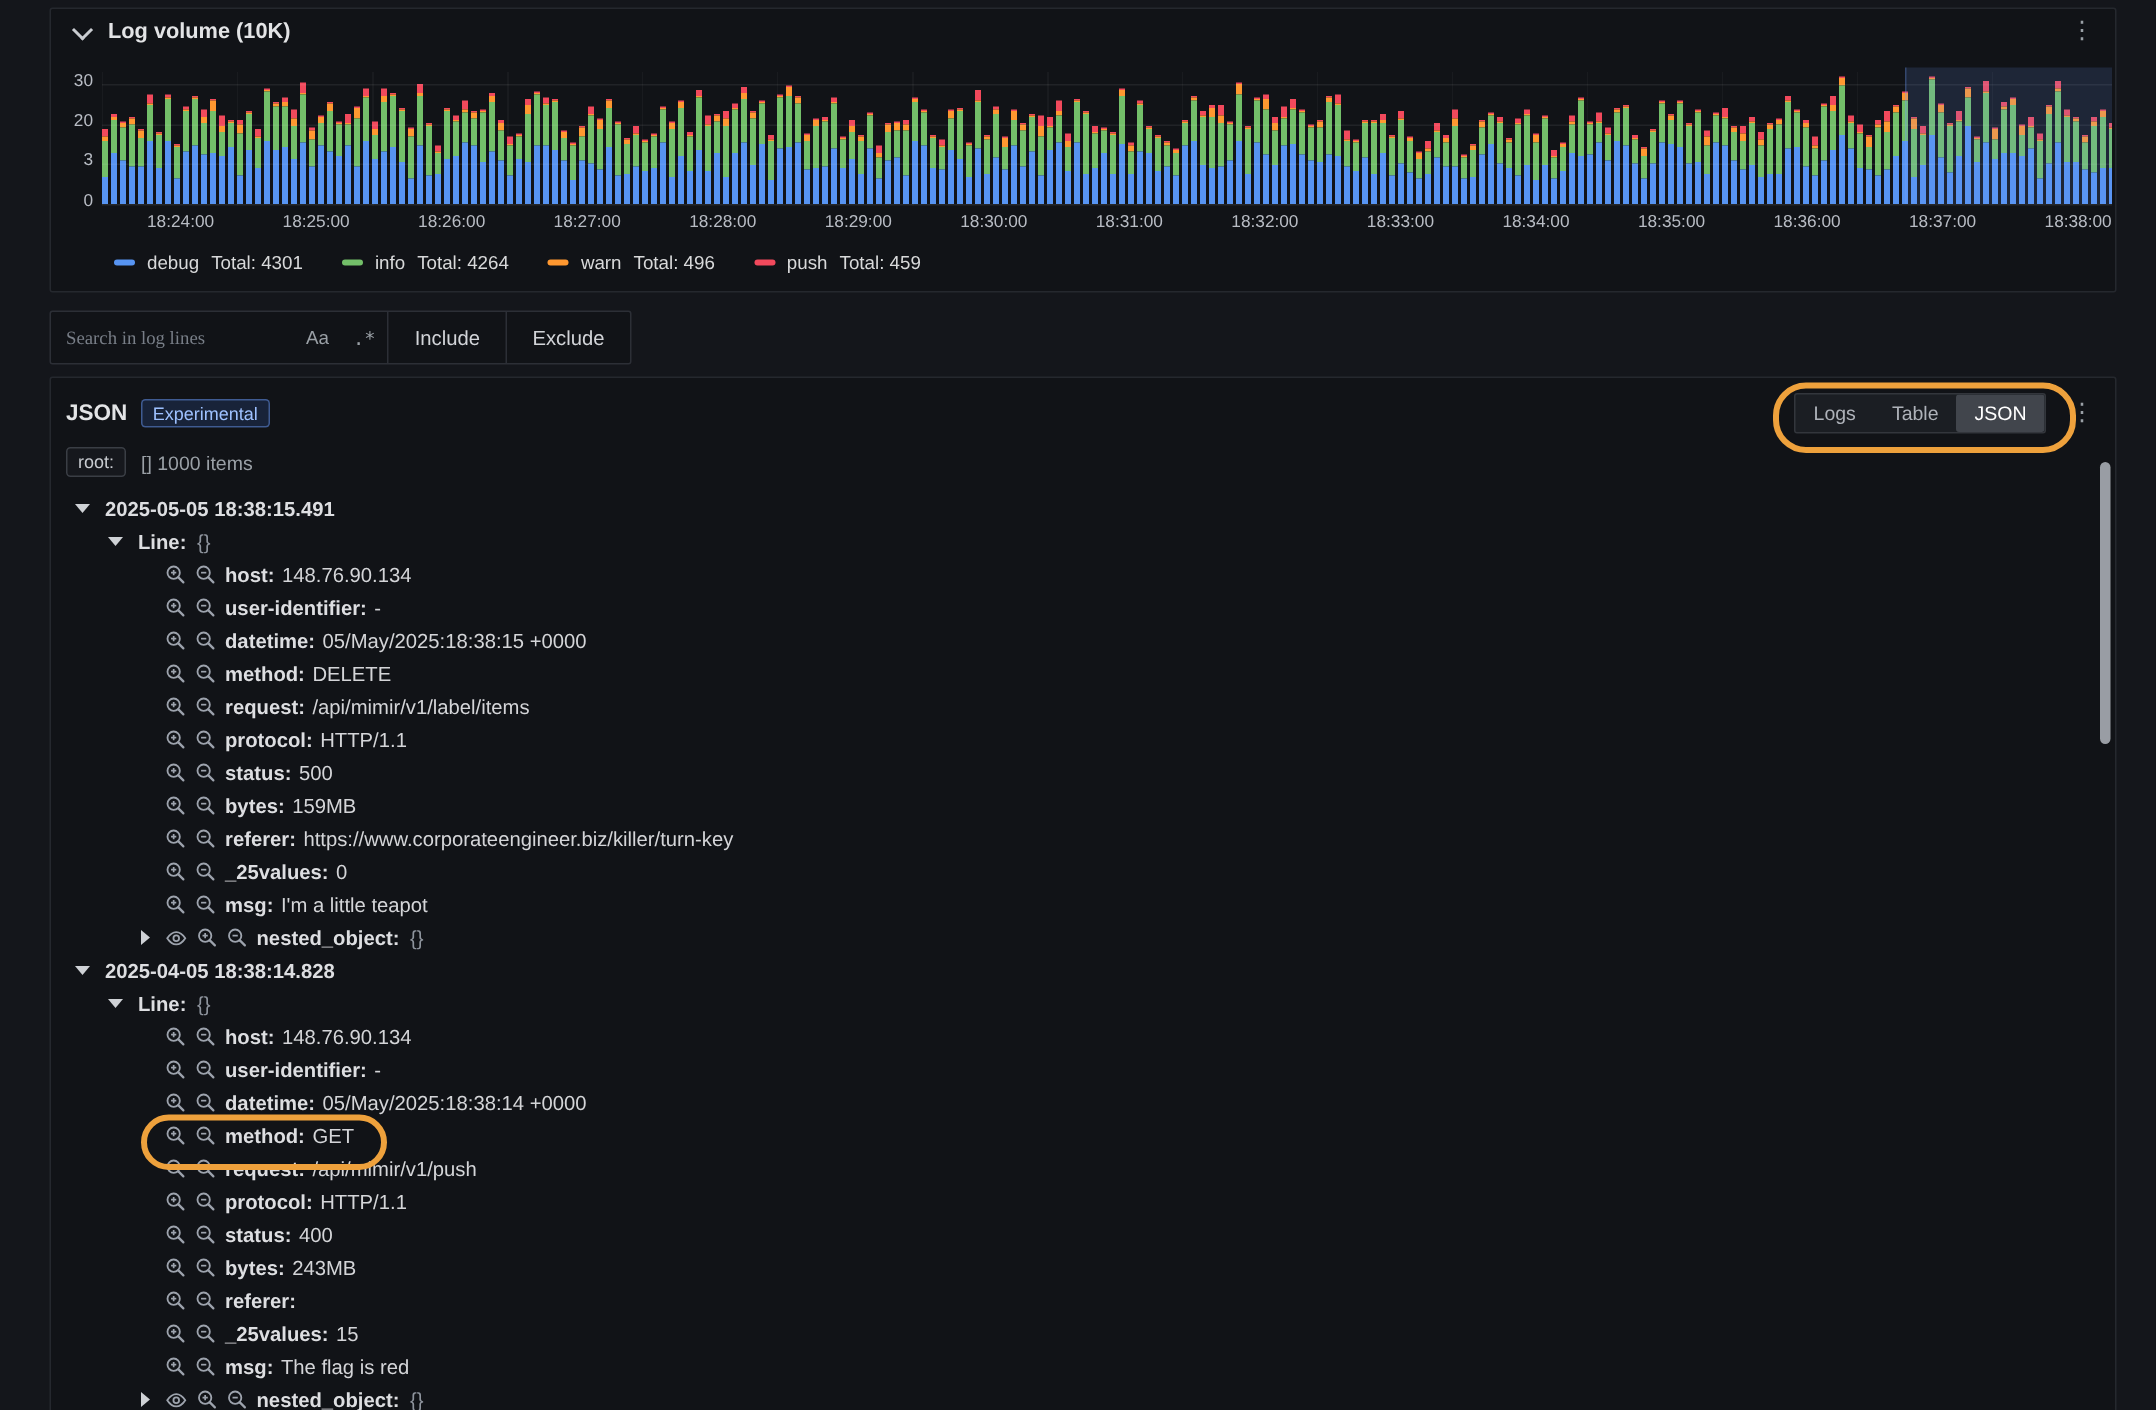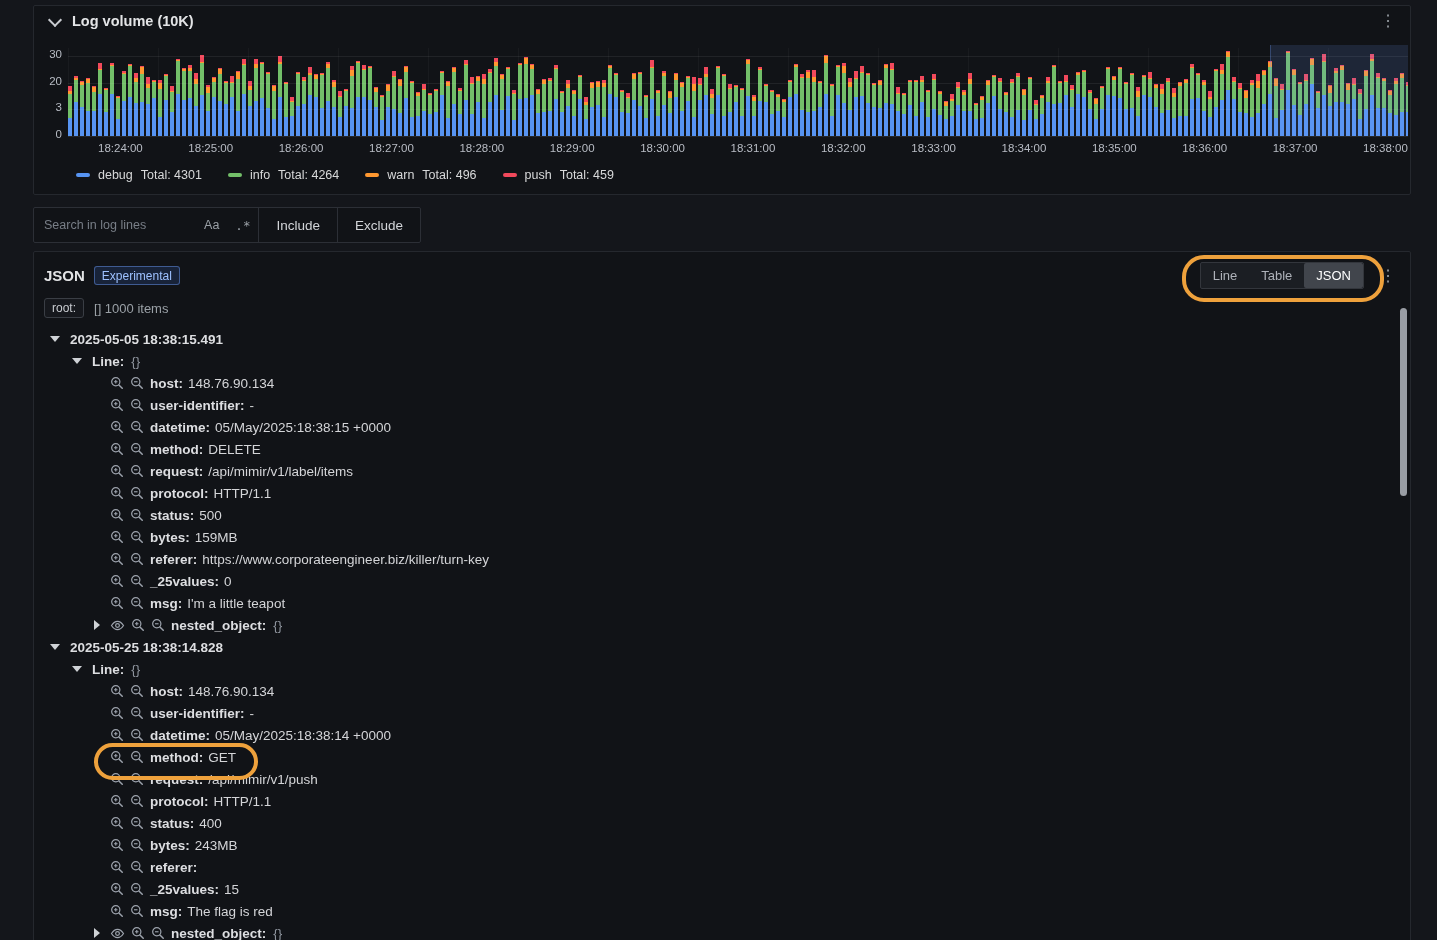--- a/index.html
+++ b/index.html
@@ -29,21 +29,21 @@
   .xaxis span{font-size:11.5px;color:#b8bcc4;white-space:nowrap}
   .legend{display:flex;align-items:center;gap:26px;padding:10px 0 12px 42px}
   .legend-item{display:flex;align-items:center;gap:8px;cursor:pointer}
   .swatch{width:14px;height:4px;border-radius:2px;display:inline-block;flex:none}
   .lg-label,.lg-total{font-size:12.5px;color:#d8d9da}
 
   
   .search-row{display:flex;align-items:stretch;height:34px;margin:12px 0 8px 0;
         border:1px solid #2c2f36;border-radius:2px;width:386px;background:#111317}
   .search-input{flex:1;background:transparent;border:none;outline:none;color:#d8d9da;
-        font-family:Liberation Sans, sans-serif;font-size:12.5px;padding:0 4px 0 10px;min-width:130px}
+        font-family:Liberation Serif, serif;font-size:12.5px;padding:0 4px 0 10px;min-width:130px}
   .search-input::placeholder{color:#787e87}
   .mini-btn{border:none;background:transparent;color:#9aa0a6;font-size:12.5px;padding:0 8px;cursor:pointer;
         font-family:inherit}
   .mini-btn.regex{font-family:"DejaVu Sans Mono",monospace}
   .seg-btn{border:none;border-left:1px solid #2c2f36;background:transparent;color:#d2d4d8;
         font-size:13.5px;padding:0 17px;cursor:pointer;font-family:inherit}
 
   
   .json-panel{position:relative;height:700px;overflow:hidden}
   .jp-header{display:flex;align-items:center;padding:10px 10px 4px 10px}
@@ -1501,21 +1501,21 @@
     <button class="mini-btn regex">.*</button>
     <button class="seg-btn">Include</button>
     <button class="seg-btn">Exclude</button>
   </div>
 
   <section class="panel json-panel">
     <div class="jp-header">
       <span class="jp-title">JSON</span>
       <span class="badge">Experimental</span>
       <div class="view-toggle">
-          <button class="vt-btn">Line</button>
+          <button class="vt-btn">Logs</button>
           <button class="vt-btn">Table</button>
           <button class="vt-btn active">JSON</button>
         </div>
       <span class="kebab jp-kebab">⋮</span>
     </div>
     <div class="root-row">
       <span class="root-chip">root:</span>
       <span class="root-count">[] 1000 items</span>
     </div>
     <div class="tree" id="tree">
@@ -1768,21 +1768,21 @@
               <circle cx="6.6" cy="6.6" r="4.7" stroke="#9da3ad" stroke-width="1.4"></circle>
               <path d="M10.2 10.2L14 14" stroke="#9da3ad" stroke-width="1.7" stroke-linecap="round"></path>
               <path d="M4.6 6.6h4" stroke="#9da3ad" stroke-width="1.3"></path>
             </svg>
           </span>
           <span class="key">nested_object:</span>
           <span class="dim">{}</span>
         </div>
         <div class="trow lvl0">
           <span class="tri-down"></span>
-          <span class="ts">2025-05-25 18:38:14.828</span>
+          <span class="ts">2025-04-05 18:38:14.828</span>
         </div>
         <div class="trow lvl1">
           <span class="tri-down"></span>
           <span class="key">Line:</span>
           <span class="dim">{}</span>
         </div>
         <div class="trow lvl2">
           <span class="rowc">
             <span class="ticon">
               <svg width="14" height="14" viewBox="0 0 16 16" fill="none">

